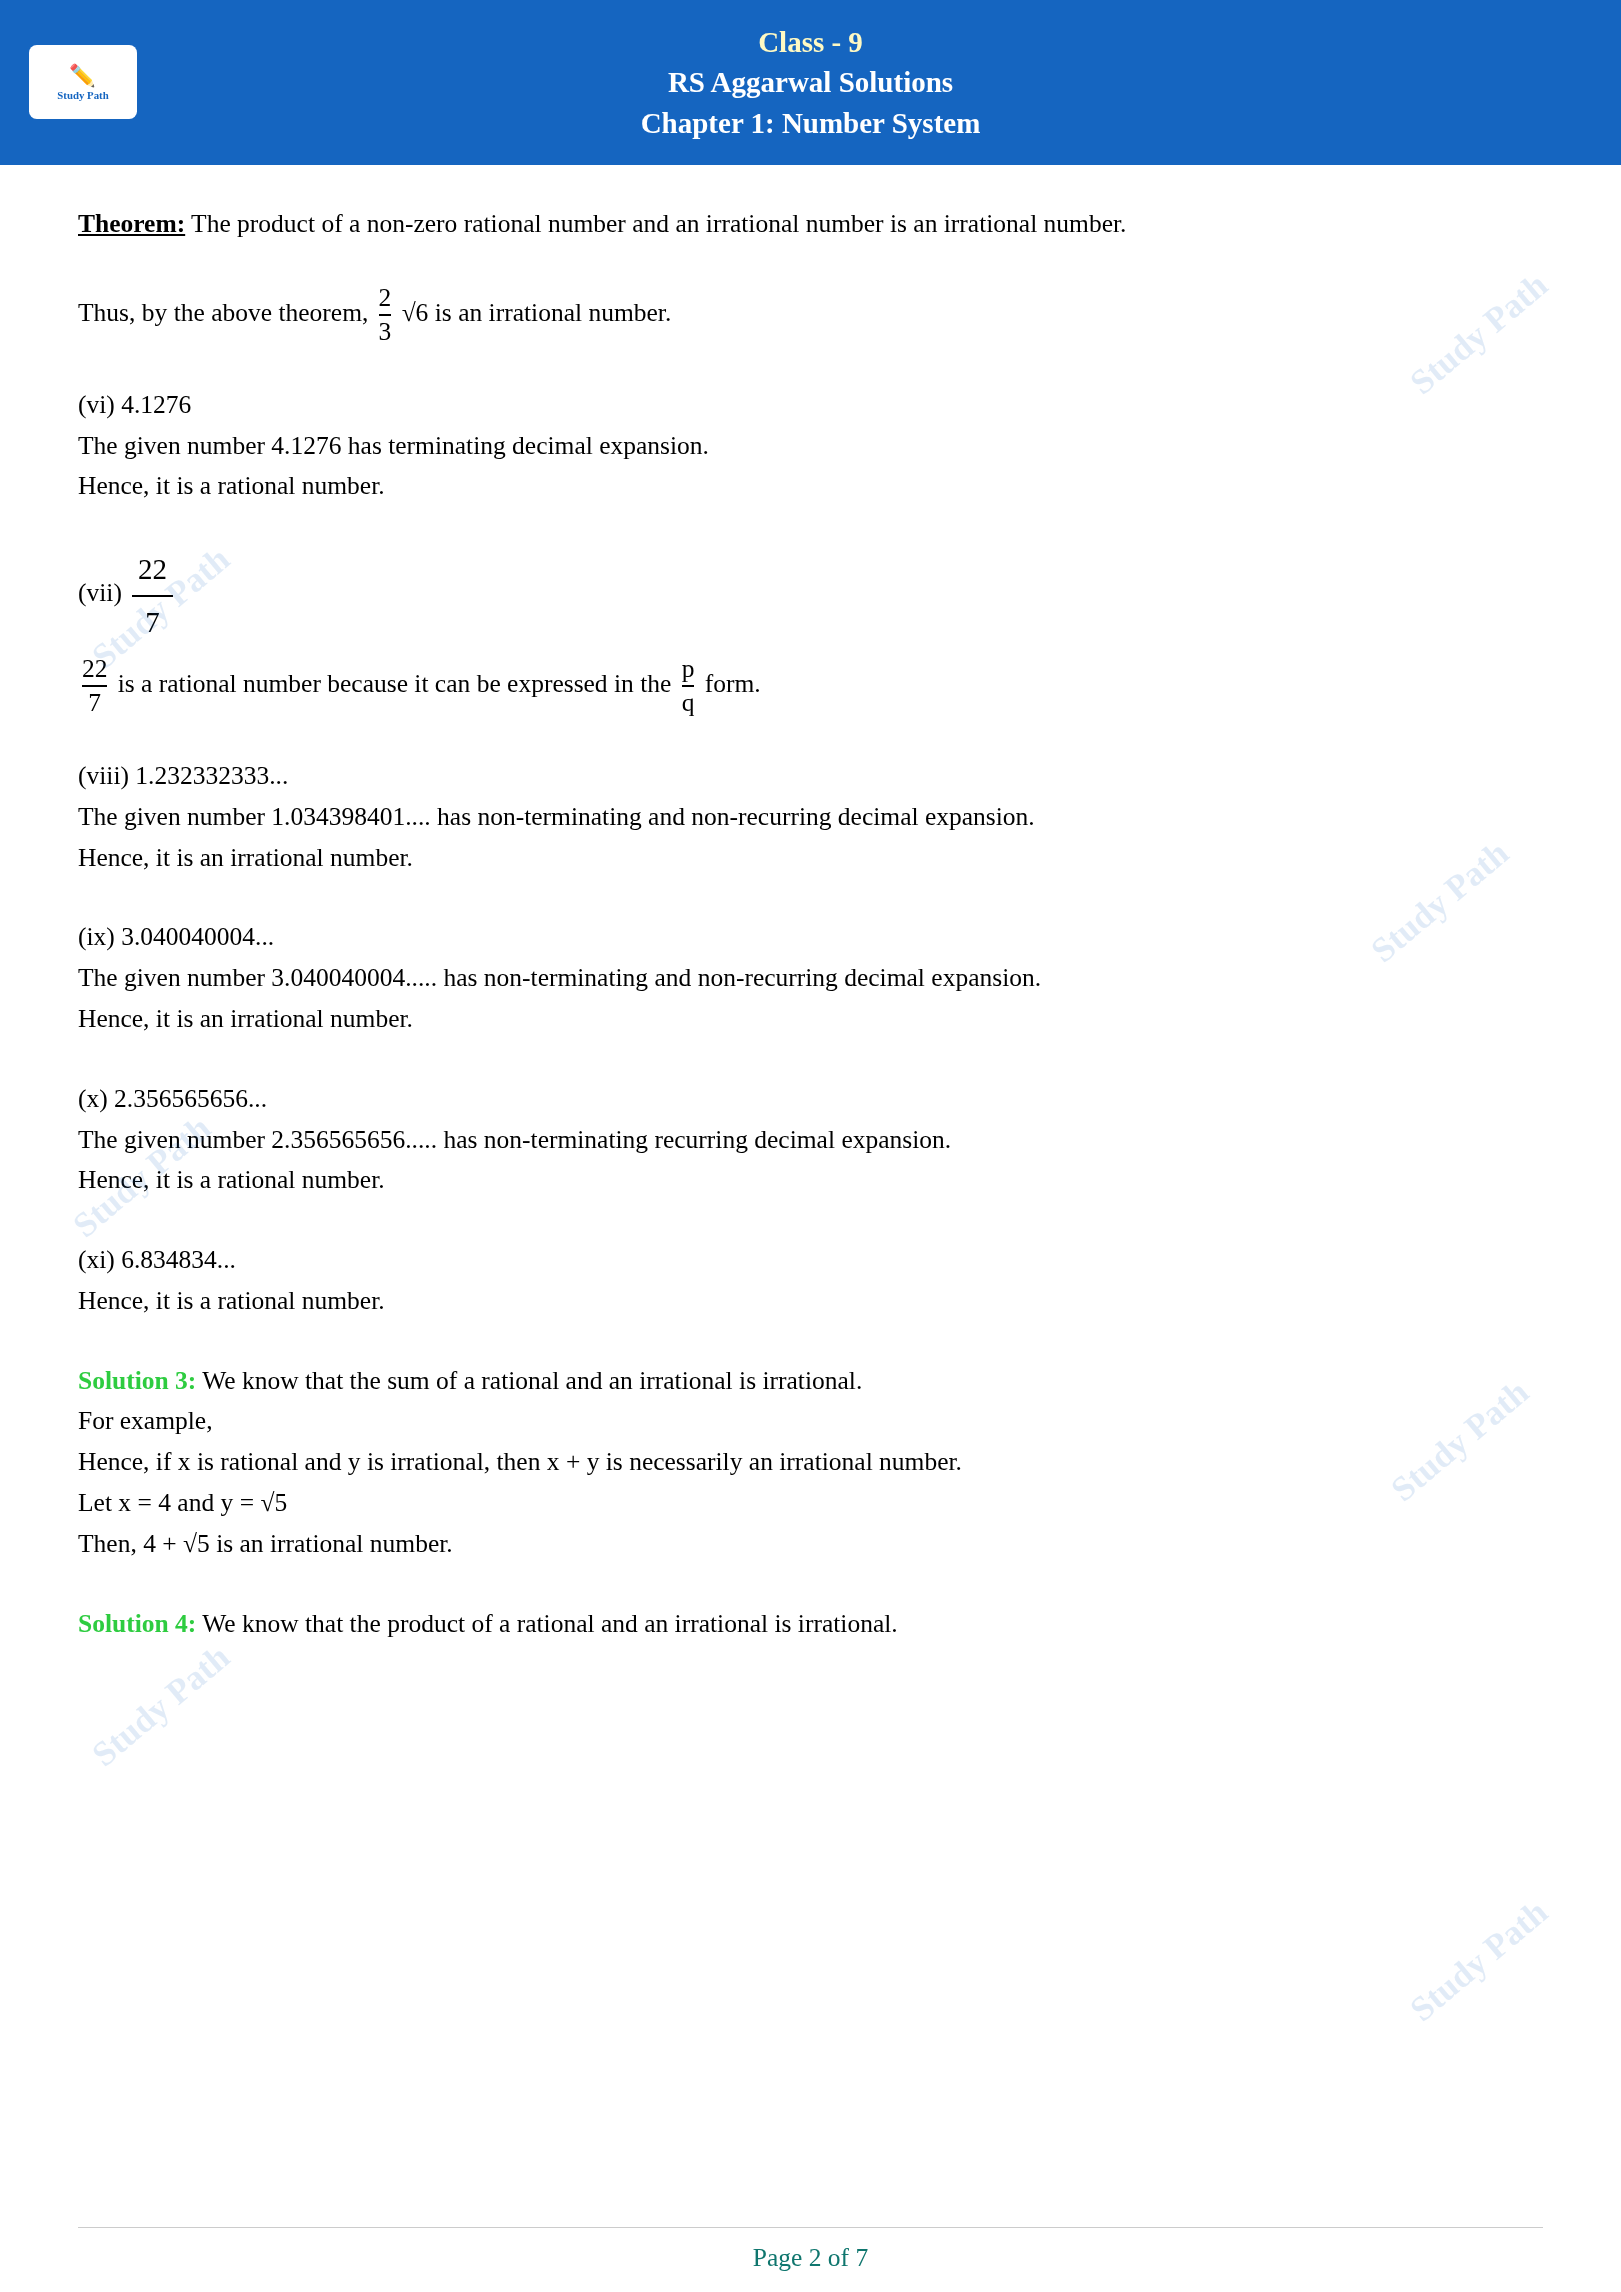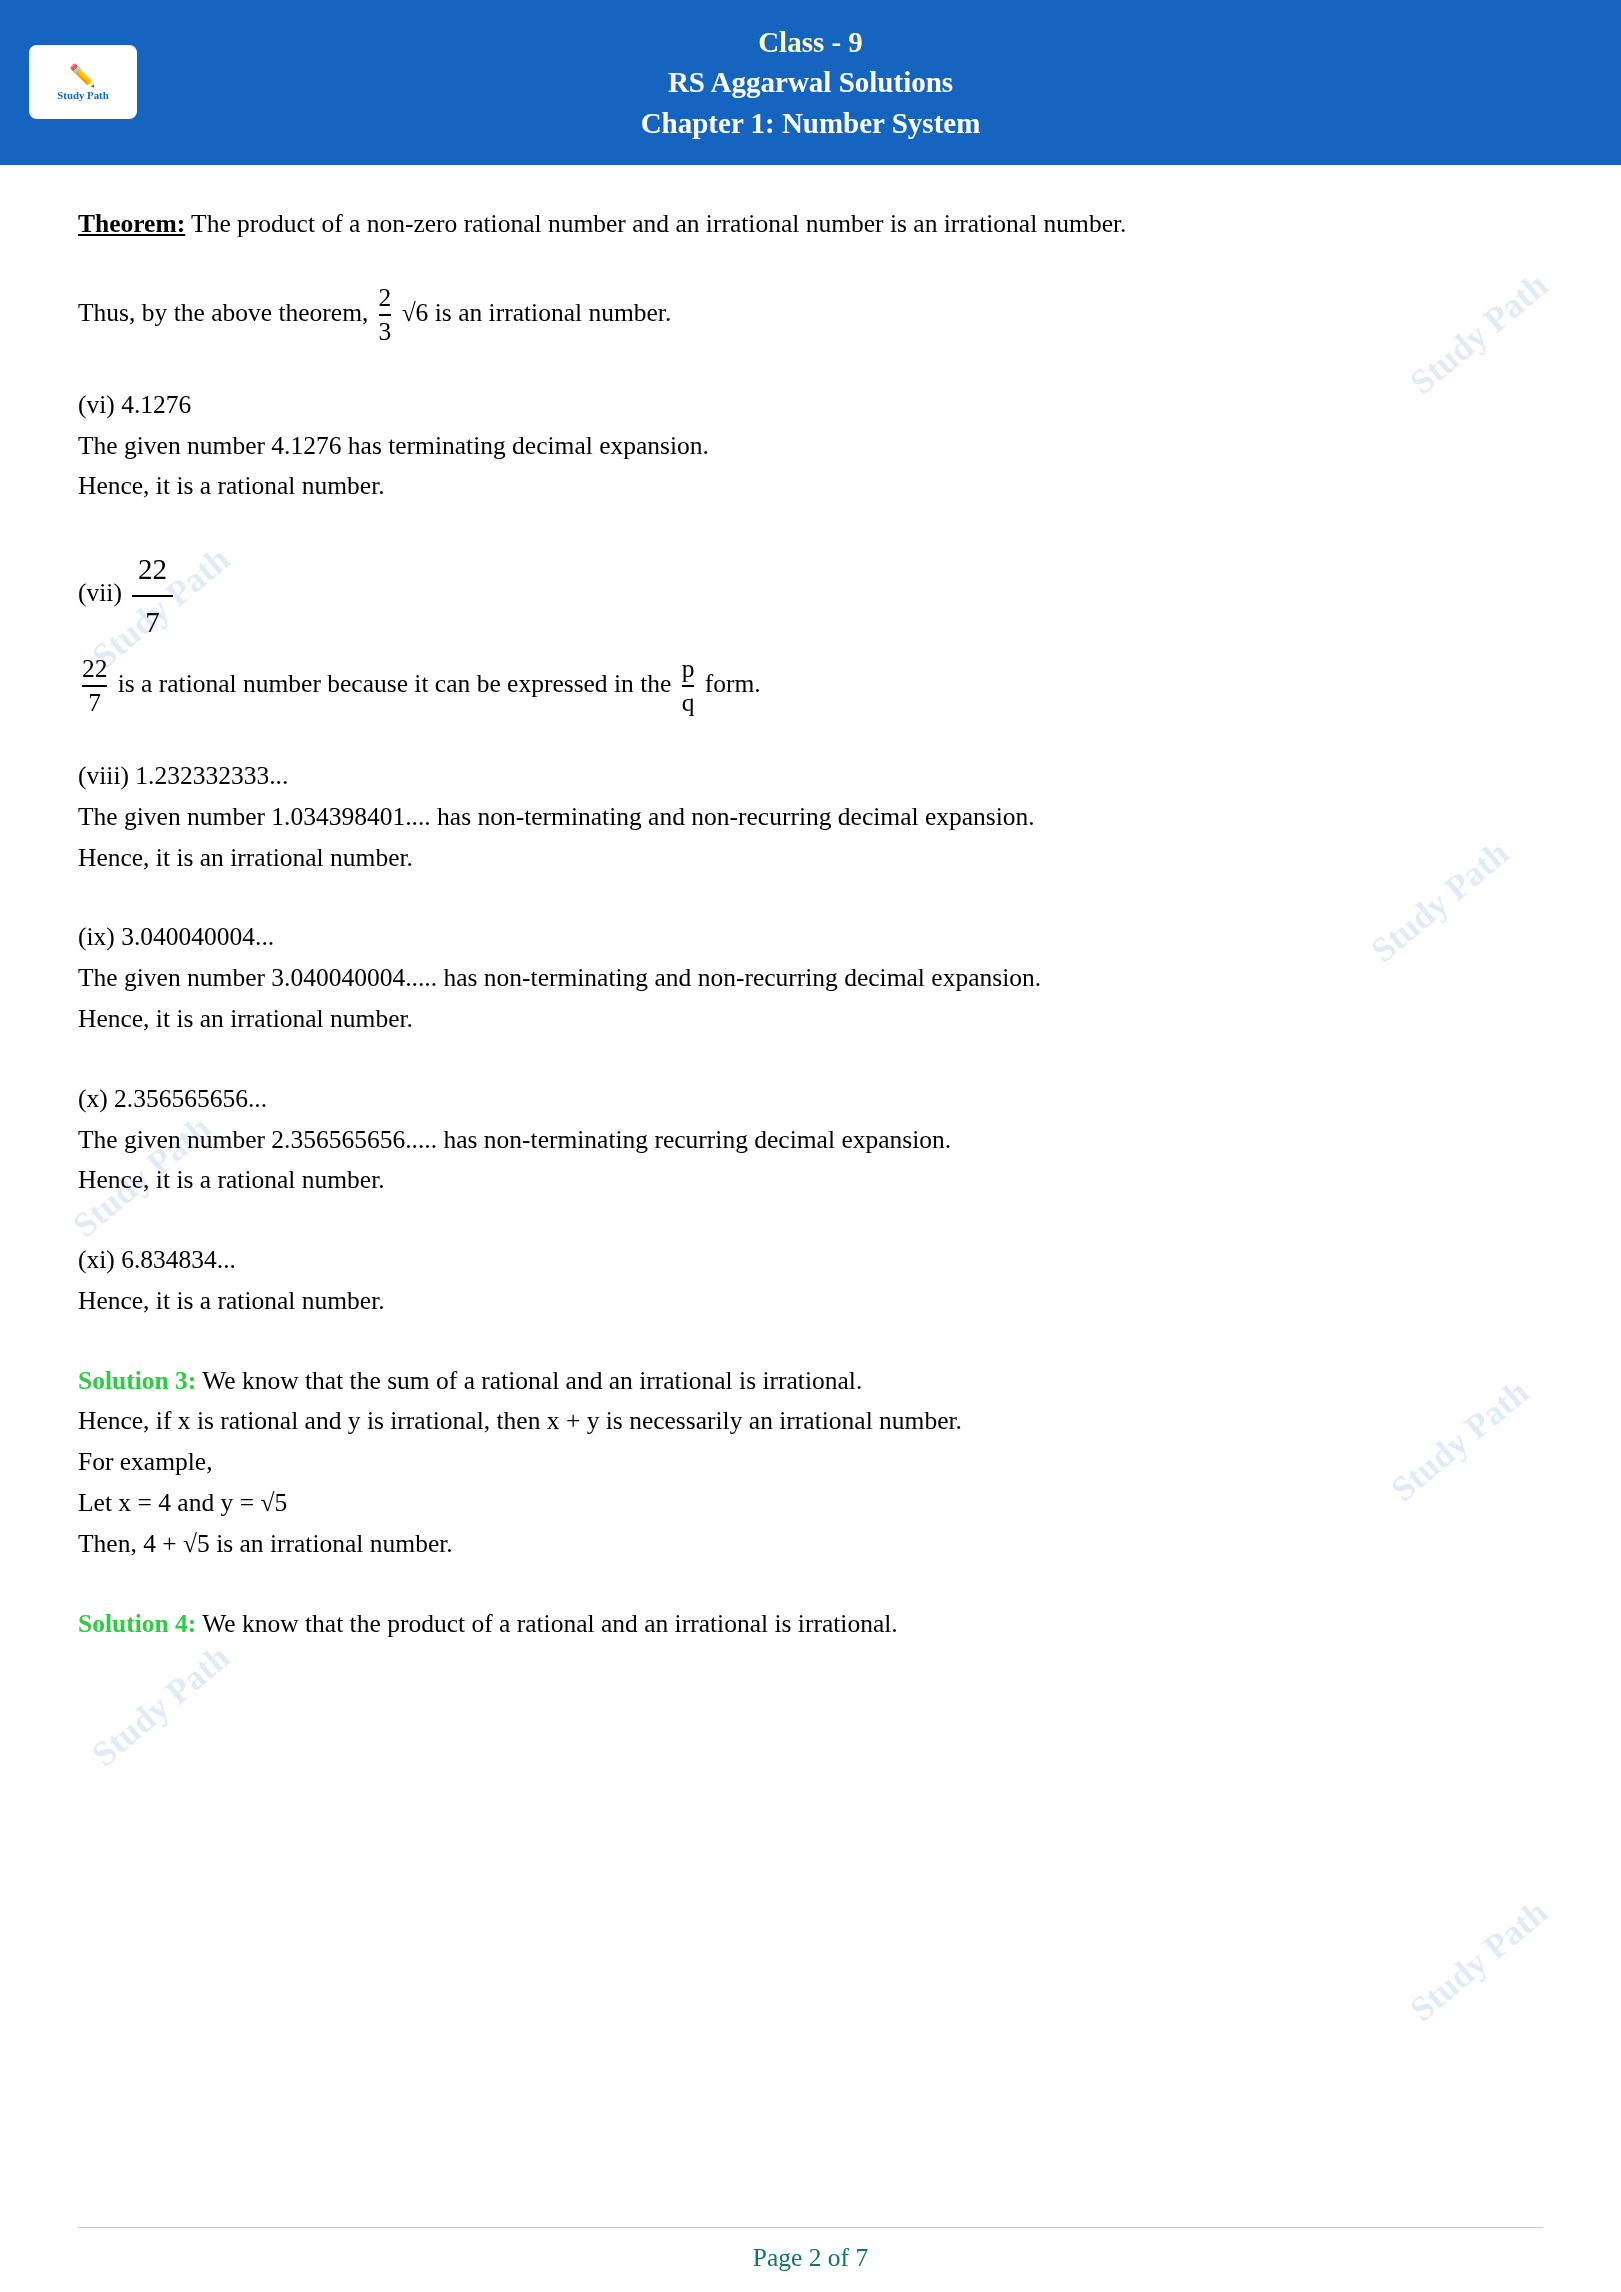--- a/index.html
+++ b/index.html
@@ -271,22 +271,22 @@
 
     <div class="section section-gap">
       <div>(xi) 6.834834...</div>
       <div>Hence, it is a rational number.</div>
     </div>
 
     <div class="section section-gap">
       <div>
         <span class="solution-label">Solution 3:</span><span> We know that the sum of a rational and an irrational is irrational.</span>
       </div>
+      <div>For example,</div>
       <div>Hence, if x is rational and y is irrational, then x + y is necessarily an irrational number.</div>
-      <div>For example,</div>
       <div>
         <span>Let x = 4 and y = </span><span>√5</span>
       </div>
       <div>
         <span>Then, 4 + </span><span>√5</span><span> is an irrational number.</span>
       </div>
     </div>
 
     <div class="section">
       <span class="solution-label">Solution 4:</span><span> We know that the product of a rational and an irrational is irrational.</span>

